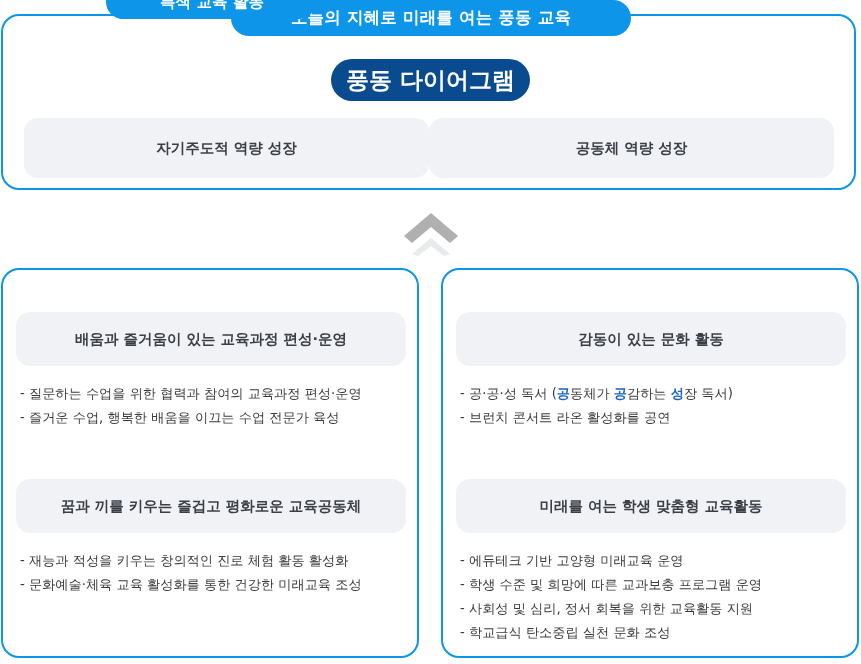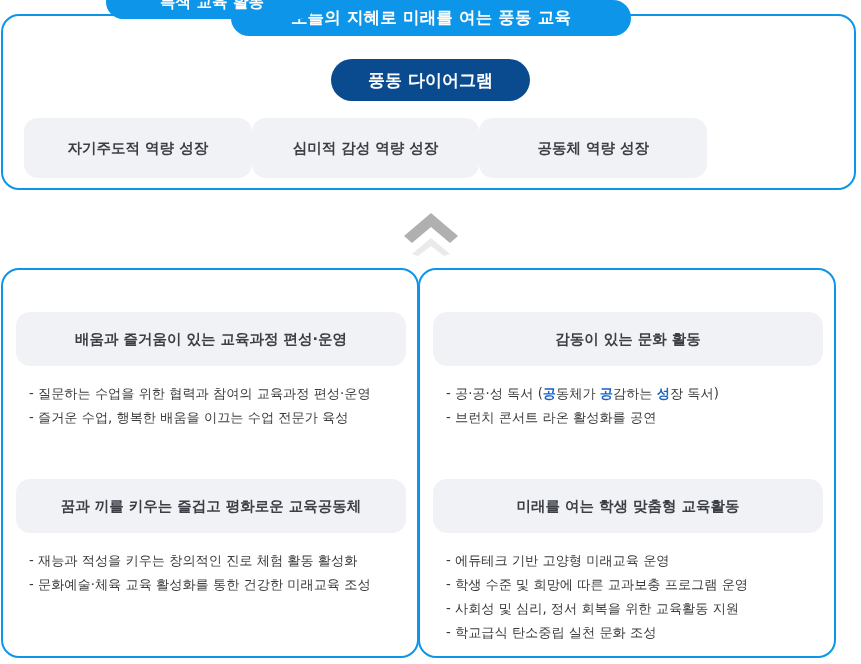--- a/index.html
+++ b/index.html
@@ -51,32 +51,32 @@
   .navy-pill {
     position: absolute;
     left: 331px;
     top: 59px;
     width: 199px;
     height: 42px;
     box-sizing: border-box;
     background: #0a4b8f;
     border-radius: 21px;
     color: #ffffff;
-    font-size: 17px;
+    font-size: 23px;
     font-weight: bold;
     display: flex;
     align-items: center;
     justify-content: center;
   }
 
   .growth-row {
     position: absolute;
     left: 24px;
     top: 118px;
-    width: 683px;
+    width: 810px;
     display: flex;
     justify-content: space-between;
   }
   .growth-box {
     flex: 1 1 0;
     height: 60px;
     background: #f0f2f5;
     border-radius: 14px;
     display: flex;
     align-items: center;
@@ -100,21 +100,21 @@
     position: absolute;
     top: 268px;
     width: 418px;
     height: 390px;
     box-sizing: border-box;
     border: 2px solid #0d96e9;
     border-radius: 18px;
     background: #ffffff;
   }
   .panel-left  { left: 1px; }
-  .panel-right { left: 418px; }
+  .panel-right { left: 441px; }
 
   .panel-pill {
     position: absolute;
     top: -15px;
     height: 34px;
     border-radius: 17px;
     background: #0d96e9;
     color: #ffffff;
     font-size: 15.5px;
     font-weight: bold;
@@ -151,42 +151,38 @@
 
   .bullets {
     margin-top: 16px;
     padding-left: 4px;
   }
   .bullet {
     font-size: 13.2px;
     line-height: 24px;
     color: #3a3a3a;
     white-space: nowrap;
-    margin-left: 9px;
   }
   .hl {
     color: #1a62c4;
     font-weight: bold;
   }
 </style>
 </head>
 <body>
 
 <div class="top-frame"></div>
 
 <div class="banner-pill">오늘의 지혜로 미래를 여는 풍동 교육</div>
 
 <div class="navy-pill">풍동 다이어그램</div>
 
 <div class="growth-row">
   <div class="growth-box">
     <span>자기주도적 역량 성장</span>
-  </div>
-  <div class="growth-box">
-    <span>심미적 감성 역량 성장</span>
   </div>
   <div class="growth-box">
     <span>공동체 역량 성장</span>
   </div>
 </div>
 
 <div class="chevron-wrap">
   <svg width="66" height="46" viewBox="0 0 66 46" xmlns="http://www.w3.org/2000/svg">
     <path d="M6 26 L33 3 L60 26 L52 33 L33 17 L14 33 Z" fill="#b0b0b0"></path>
     <path d="M14 44 L33 28 L52 44 L46 46 L33 36 L20 46 Z" fill="#e8eaec"></path>

